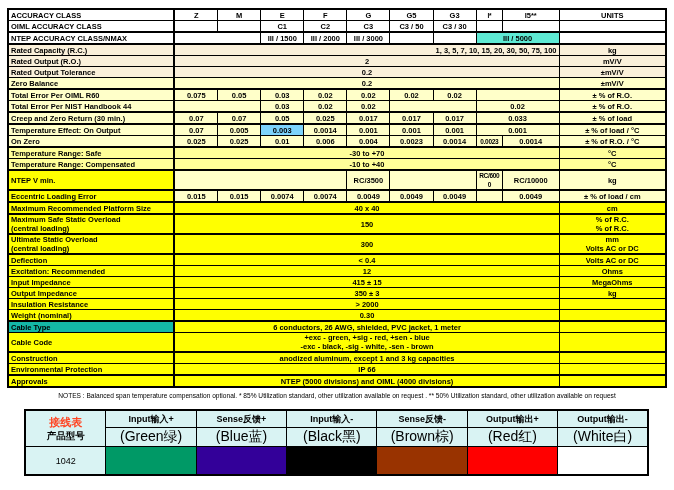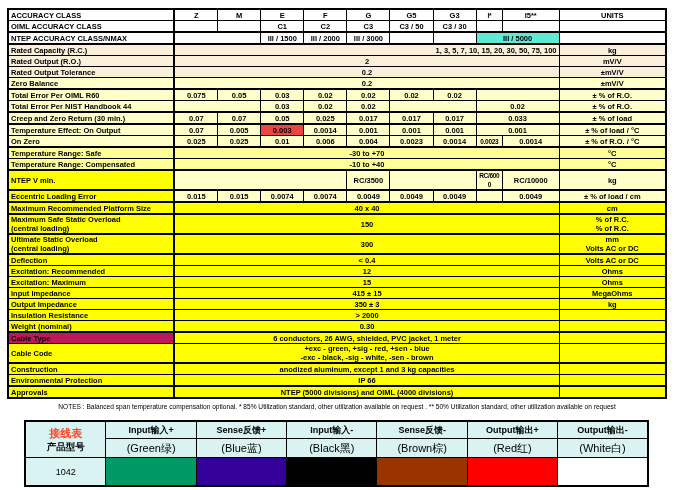--- a/index.html
+++ b/index.html
@@ -13,21 +13,21 @@
            overflow-wrap:anywhere;word-wrap:break-word;}
   .spec td.lbl{text-align:left;border-right-width:2px;}
   .spec tr.thick td{border-top-width:2px;}
   .spec td.narrow{font-size:6.5px;letter-spacing:-0.3px;padding:0 1px;}
   
   .notes{font-size:6.6px;line-height:8px;text-align:center;margin:4px 0 9px 0;color:#000;}
   
   .wiring{width:625px;margin-left:17px;table-layout:fixed;border:2px solid #000;}
   .wiring td{border:1px solid #000;text-align:center;vertical-align:middle;padding:0 2px;}
   .wiring td.sig{font-weight:bold;font-size:9px;height:16px;}
-  .wiring td.cname{font-size:11px;height:18px;margin-top:40px;}
+  .wiring td.cname{font-size:14px;height:18px;margin-top:40px;}
   .wiring td.first{vertical-align:middle;}
   .wiring .wtitle{font-weight:bold;font-size:11px;line-height:13px;}
   .wiring .wsub{font-weight:bold;font-size:9.5px;line-height:13px;}
   .wiring td.model{font-size:9px;height:27px;}
   .wiring td.swatch{height:27px;}
 </style>
 </head>
 <body>
 
 <div class="page">
@@ -283,21 +283,21 @@
         <tr class="thick">
           <td class="lbl" style="background: rgb(255, 255, 201);">
             <div>Temperature Effect: On Output</div>
           </td>
           <td colspan="1" style="background: rgb(255, 255, 201);">
             <div>0.07</div>
           </td>
           <td colspan="1" style="background: rgb(255, 255, 201);">
             <div>0.005</div>
           </td>
-          <td colspan="1" style="background: #ef4444;">
+          <td colspan="1" style="background: #7dd3fc;">
             <div>0.003</div>
           </td>
           <td colspan="1" style="background: rgb(255, 255, 201);">
             <div>0.0014</div>
           </td>
           <td colspan="1" style="background: rgb(255, 255, 201);">
             <div>0.001</div>
           </td>
           <td colspan="1" style="background: rgb(255, 255, 201);">
             <div>0.001</div>
@@ -481,31 +481,20 @@
           </td>
           <td colspan="9" style="background: rgb(255, 255, 0);">
             <div>12</div>
           </td>
           <td style="background: rgb(255, 255, 0);">
             <div>Ohms</div>
           </td>
         </tr>
         <tr>
           <td class="lbl" style="background: rgb(255, 255, 0);">
-            <div>Excitation: Maximum</div>
-          </td>
-          <td colspan="9" style="background: rgb(255, 255, 0);">
-            <div>15</div>
-          </td>
-          <td style="background: rgb(255, 255, 0);">
-            <div>Ohms</div>
-          </td>
-        </tr>
-        <tr>
-          <td class="lbl" style="background: rgb(255, 255, 0);">
             <div>Input Impedance</div>
           </td>
           <td colspan="9" style="background: rgb(255, 255, 0);">
             <div>415 ± 15</div>
           </td>
           <td style="background: rgb(255, 255, 0);">
             <div>MegaOhms</div>
           </td>
         </tr>
         <tr>
@@ -535,21 +524,21 @@
             <div>Weight (nominal)</div>
           </td>
           <td colspan="9" style="background: rgb(255, 255, 0);">
             <div>0.30</div>
           </td>
           <td style="background: rgb(255, 255, 0);">
             <div></div>
           </td>
         </tr>
         <tr class="thick">
-          <td class="lbl" style="background: #be185d;">
+          <td class="lbl" style="background: #14b8a6;">
             <div>Cable Type</div>
           </td>
           <td colspan="9" style="background: rgb(255, 255, 0);">
             <div>6 conductors, 26 AWG, shielded, PVC jacket, 1 meter</div>
           </td>
           <td style="background: rgb(255, 255, 0);">
             <div></div>
           </td>
         </tr>
         <tr>

